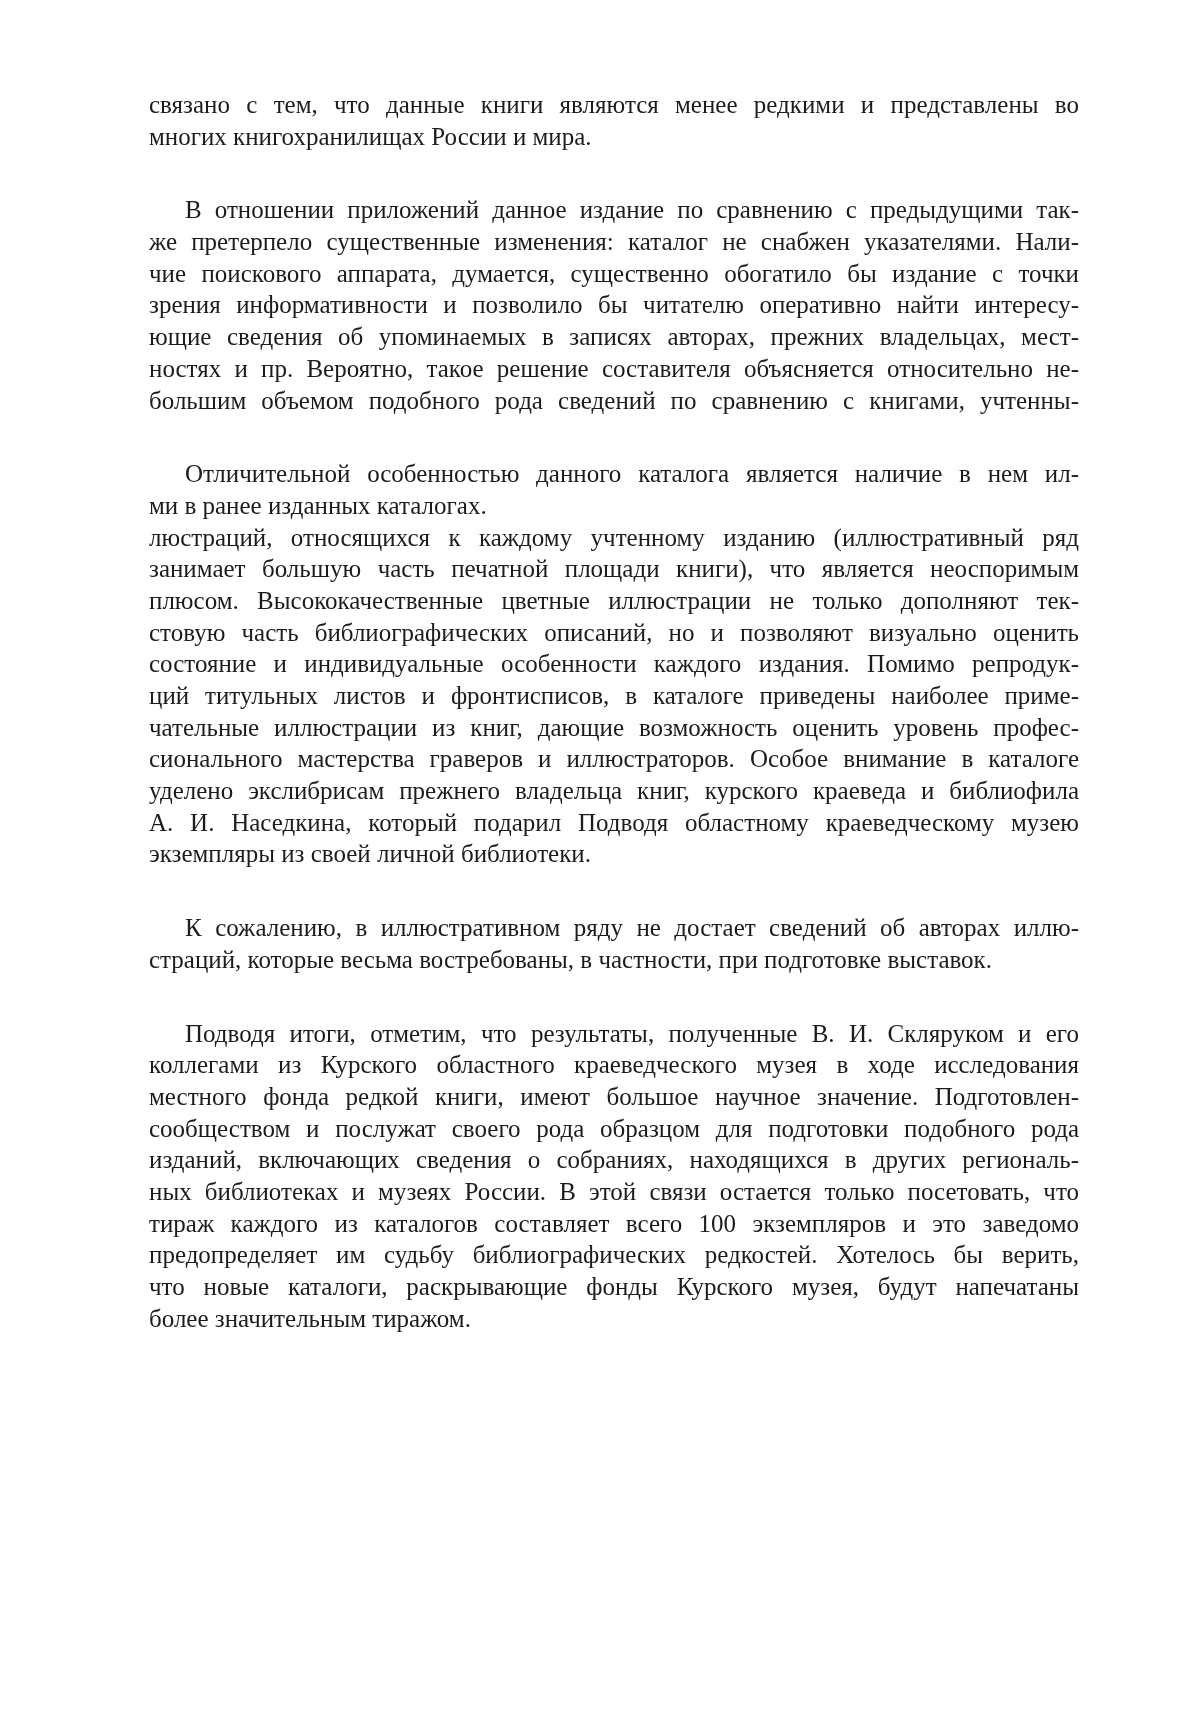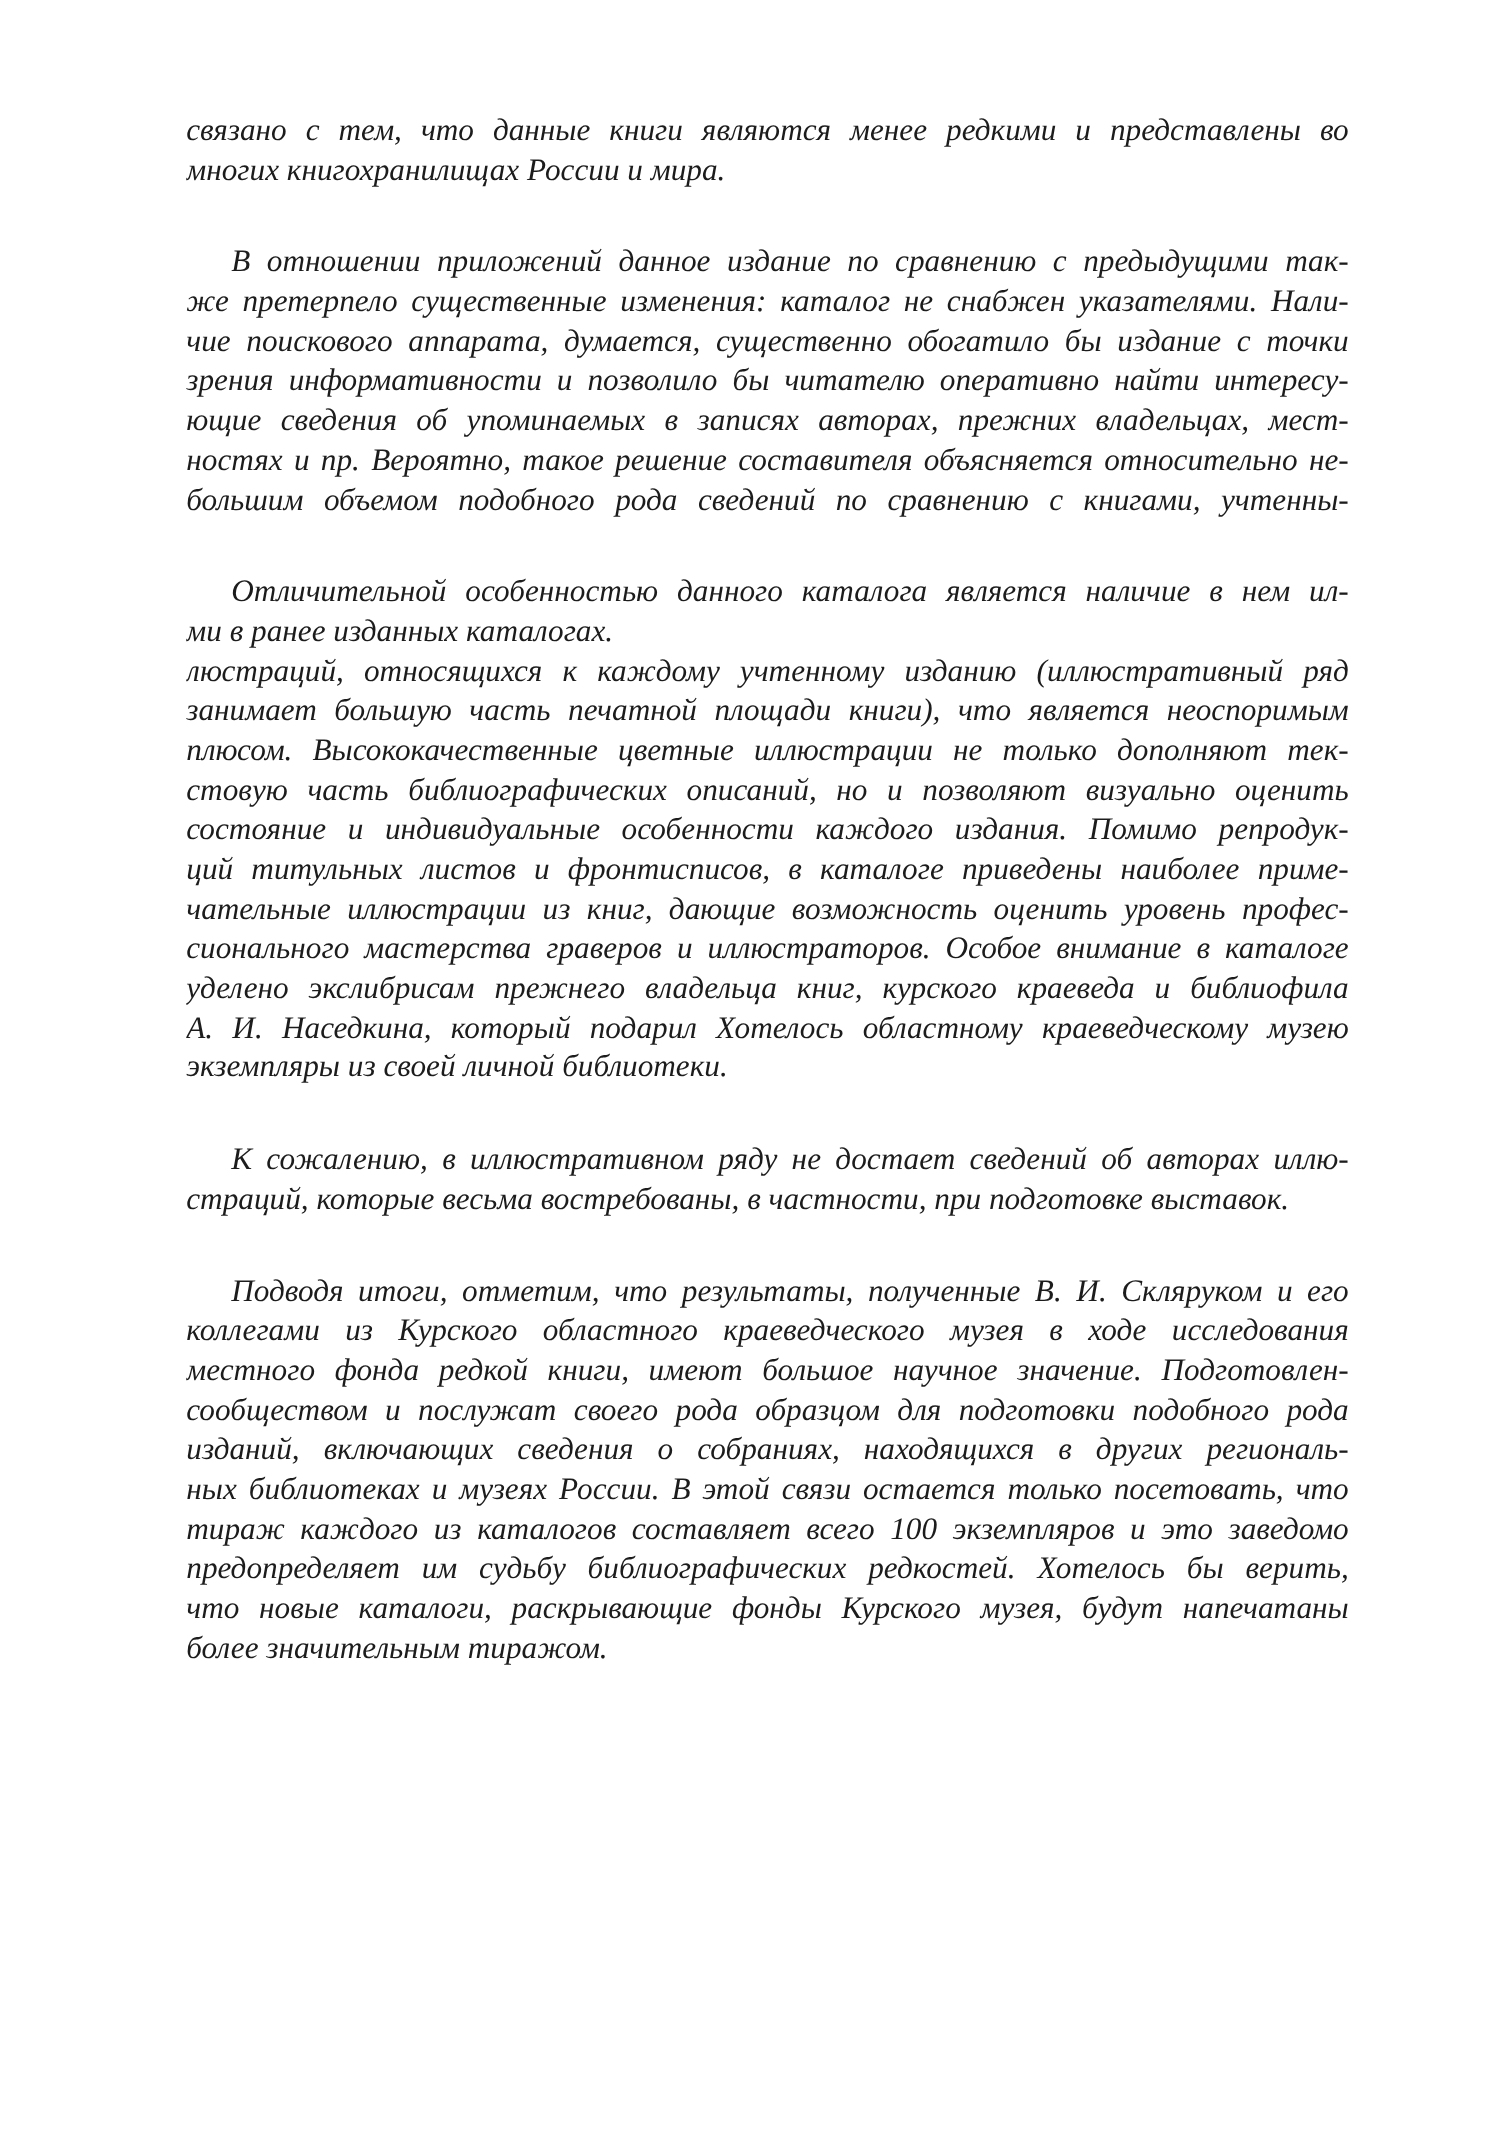--- a/index.html
+++ b/index.html
@@ -17,21 +17,20 @@
   }
   .text-block {
     position: absolute;
     left: 149px;
     top: 89px;
     width: 930px;
     font-size: 25px;
     line-height: 31.7px;
     color: #1c1c1c;
     font-weight: 400;
-    font-style: italic;
   }
   .line {
     text-align: justify;
     text-align-last: justify;
     -moz-text-align-last: justify;
     height: 31.7px;
     overflow: hidden;
     white-space: nowrap;
   }
   .line.last {
@@ -61,21 +60,21 @@
       <div class="line last">ми в ранее изданных каталогах.</div>
       <div class="line">люстраций, относящихся к каждому учтенному изданию (иллюстративный ряд</div>
       <div class="line">занимает большую часть печатной площади книги), что является неоспоримым</div>
       <div class="line">плюсом. Высококачественные цветные иллюстрации не только дополняют тек-</div>
       <div class="line">стовую часть библиографических описаний, но и позволяют визуально оценить</div>
       <div class="line">состояние и индивидуальные особенности каждого издания. Помимо репродук-</div>
       <div class="line">ций титульных листов и фронтисписов, в каталоге приведены наиболее приме-</div>
       <div class="line">чательные иллюстрации из книг, дающие возможность оценить уровень профес-</div>
       <div class="line">сионального мастерства граверов и иллюстраторов. Особое внимание в каталоге</div>
       <div class="line">уделено экслибрисам прежнего владельца книг, курского краеведа и библиофила</div>
-      <div class="line">А. И. Наседкина, который подарил Хотелось областному краеведческому музею</div>
+      <div class="line">А. И. Наседкина, который подарил Подводя областному краеведческому музею</div>
       <div class="line last">экземпляры из своей личной библиотеки.</div>
       <div class="line indent">К сожалению, в иллюстративном ряду не достает сведений об авторах иллю-</div>
       <div class="line last">страций, которые весьма востребованы, в частности, при подготовке выставок.</div>
       <div class="line indent">Подводя итоги, отметим, что результаты, полученные В. И. Скляруком и его</div>
       <div class="line">коллегами из Курского областного краеведческого музея в ходе исследования</div>
       <div class="line">местного фонда редкой книги, имеют большое научное значение. Подготовлен-</div>
       <div class="line">сообществом и послужат своего рода образцом для подготовки подобного рода</div>
       <div class="line">изданий, включающих сведения о собраниях, находящихся в других региональ-</div>
       <div class="line">ных библиотеках и музеях России. В этой связи остается только посетовать, что</div>
       <div class="line">тираж каждого из каталогов составляет всего 100 экземпляров и это заведомо</div>

